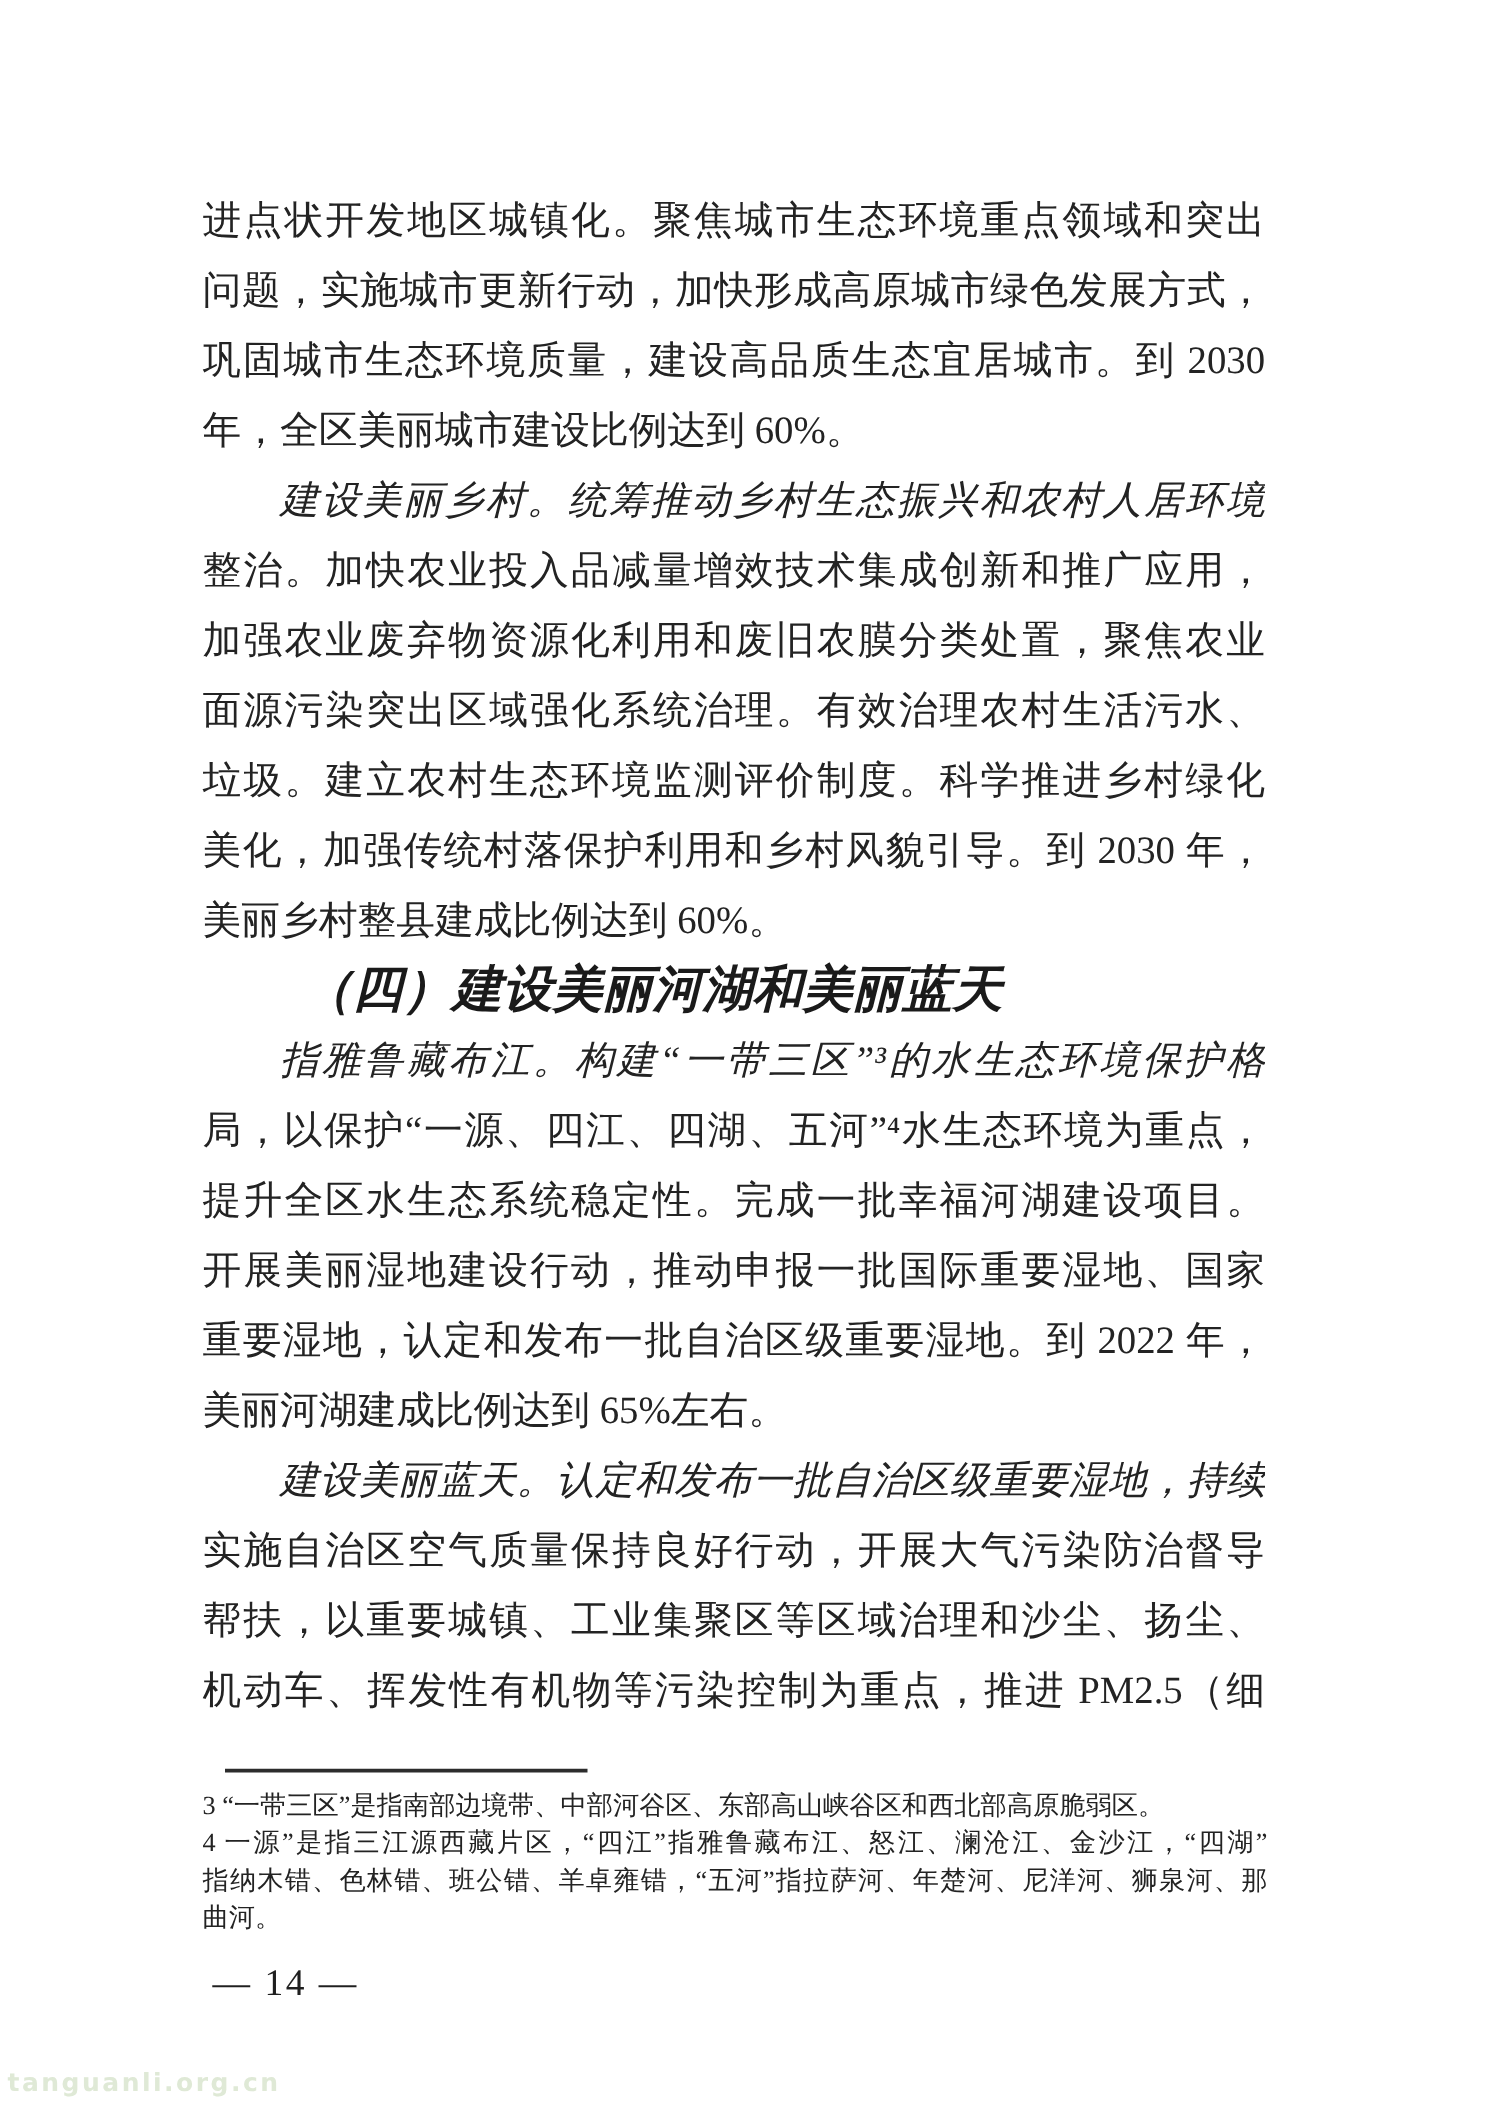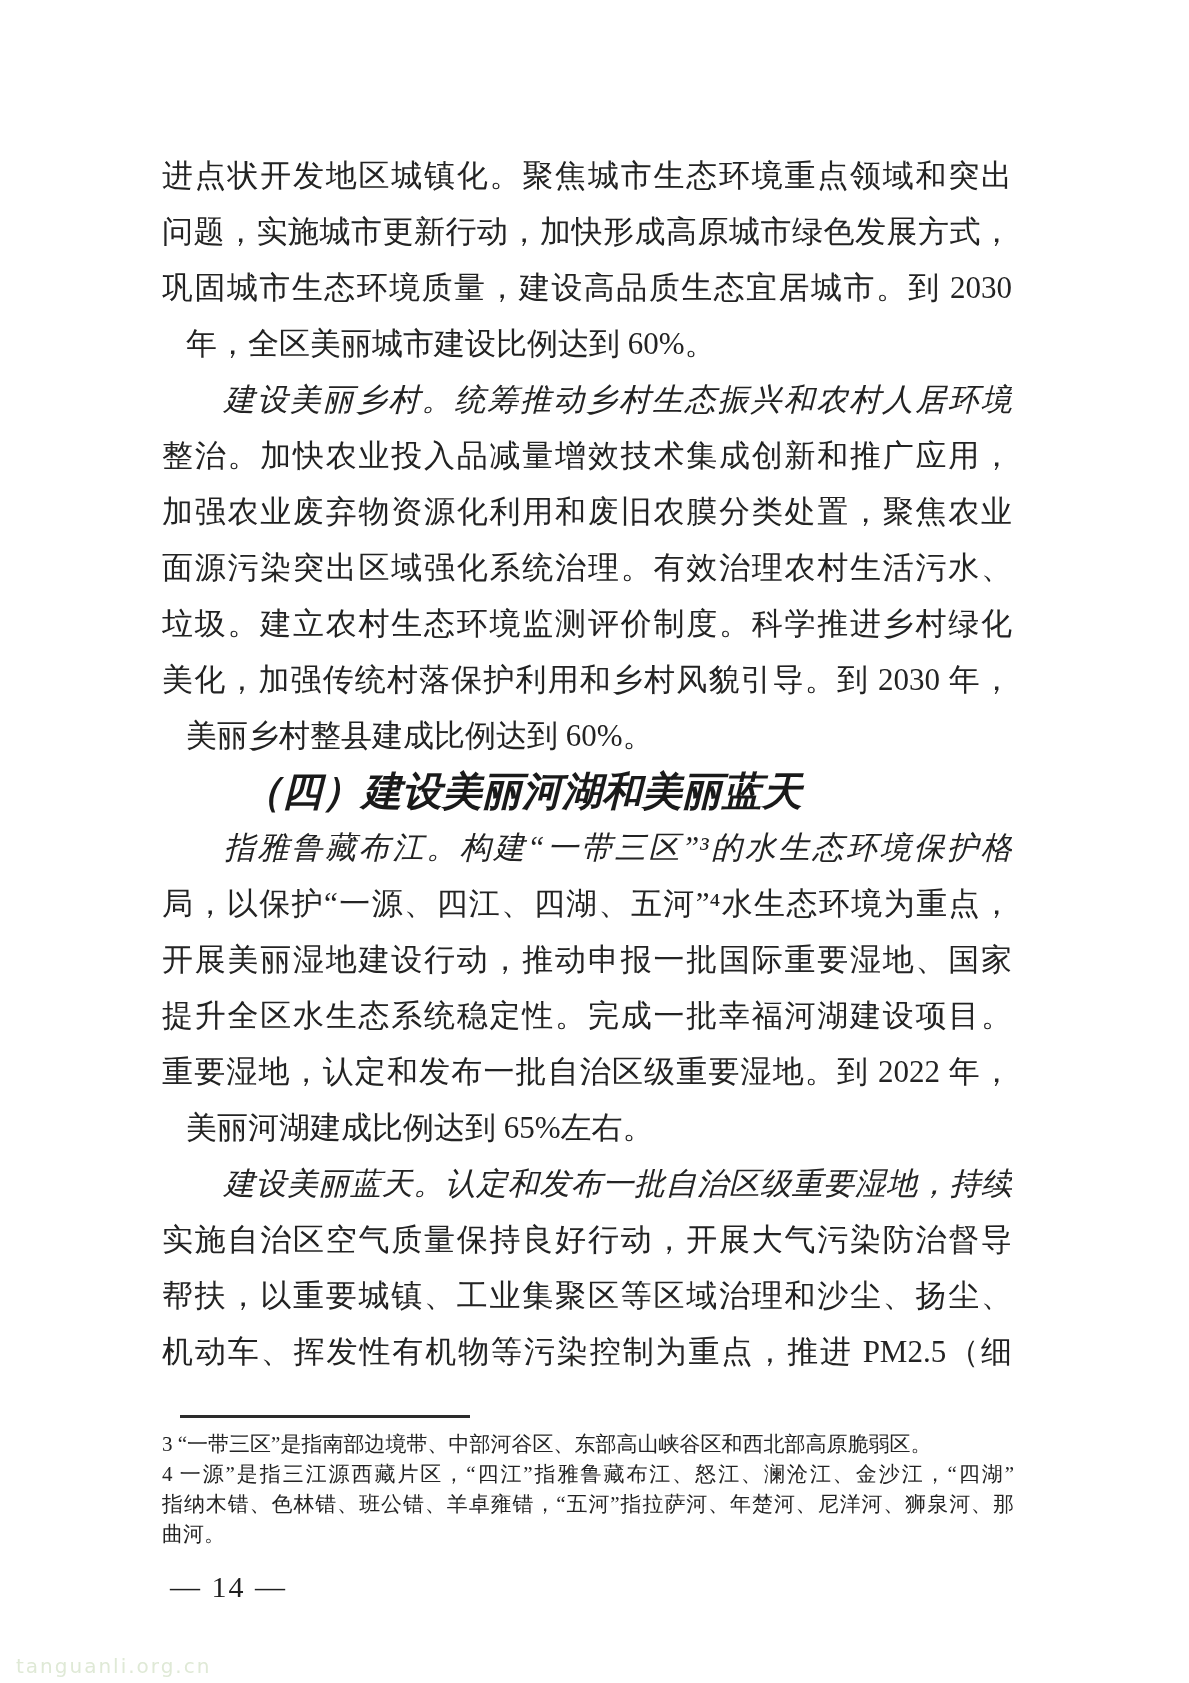--- a/index.html
+++ b/index.html
@@ -13,44 +13,44 @@
   }
   .page{position:absolute;left:0;top:0;width:1069px;height:1683px;background:#ffffff;}
   .content{position:absolute;left:162px;top:148px;width:850px;}
   .ln{
     height:56px;line-height:56px;font-size:31px;
     text-align:justify;text-align-last:justify;
     white-space:nowrap;
     color:#232323;
   }
   .ln.fill{white-space:normal;overflow:hidden;}
-  .ln.end{text-align:left;text-align-last:left;white-space:nowrap;margin-left:24px;}
+  .ln.end{text-align:left;text-align-last:left;white-space:nowrap;}
   .ln.ind{text-indent:2em;font-style:italic;}
   .ln.head{
     font-weight:700;font-size:40px;
     text-align:left;text-align-last:left;
     color:#1a1a1a;
   }
   .fnrule{position:absolute;left:180px;top:1415px;width:290px;height:3px;background:#2c2c2c;}
   .footnotes{position:absolute;left:162px;top:1429px;width:852px;}
   .fn{
     line-height:30px;font-size:21px;
     text-align:justify;text-align-last:justify;
     overflow:hidden;color:#232323;
   }
   .fn.end{text-align:right;text-align-last:left;}
   .pagenum{
     position:absolute;left:170px;top:1570px;
     font-size:30px;line-height:34px;color:#1f1f1f;
     letter-spacing:2px;
   }
   .watermark{
-    position:absolute;left:16px;top:1654px;
+    position:absolute;left:6px;top:1654px;
     font-family:"DejaVu Sans","Liberation Sans",sans-serif;
-    font-weight:400;font-size:20px;letter-spacing:2px;
+    font-weight:700;font-size:20px;letter-spacing:2px;
     color:#dfe9d6;
   }
 </style>
 </head>
 <body>
 
 <div class="page">
 
   <div class="content">
     <div class="ln fill">进点状开发地区城镇化。聚焦城市生态环境重点领域和突出</div>
@@ -60,22 +60,22 @@
     <div class="ln fill ind">建设美丽乡村。统筹推动乡村生态振兴和农村人居环境</div>
     <div class="ln fill">整治。加快农业投入品减量增效技术集成创新和推广应用，</div>
     <div class="ln fill">加强农业废弃物资源化利用和废旧农膜分类处置，聚焦农业</div>
     <div class="ln fill">面源污染突出区域强化系统治理。有效治理农村生活污水、</div>
     <div class="ln fill">垃圾。建立农村生态环境监测评价制度。科学推进乡村绿化</div>
     <div class="ln fill">美化，加强传统村落保护利用和乡村风貌引导。到 2030 年，</div>
     <div class="ln end">美丽乡村整县建成比例达到 60%。</div>
     <div class="ln head ind">（四）建设美丽河湖和美丽蓝天</div>
     <div class="ln fill ind">指雅鲁藏布江。构建“一带三区”³的水生态环境保护格</div>
     <div class="ln fill">局，以保护“一源、四江、四湖、五河”⁴水生态环境为重点，</div>
+    <div class="ln fill">提升全区水生态系统稳定性。完成一批幸福河湖建设项目。</div>
     <div class="ln fill">开展美丽湿地建设行动，推动申报一批国际重要湿地、国家</div>
-    <div class="ln fill">提升全区水生态系统稳定性。完成一批幸福河湖建设项目。</div>
     <div class="ln fill">重要湿地，认定和发布一批自治区级重要湿地。到 2022 年，</div>
     <div class="ln end">美丽河湖建成比例达到 65%左右。</div>
     <div class="ln fill ind">建设美丽蓝天。认定和发布一批自治区级重要湿地，持续</div>
     <div class="ln fill">实施自治区空气质量保持良好行动，开展大气污染防治督导</div>
     <div class="ln fill">帮扶，以重要城镇、工业集聚区等区域治理和沙尘、扬尘、</div>
     <div class="ln fill">机动车、挥发性有机物等污染控制为重点，推进 PM2.5（细</div>
   </div>
 
   <div class="fnrule"></div>
 

